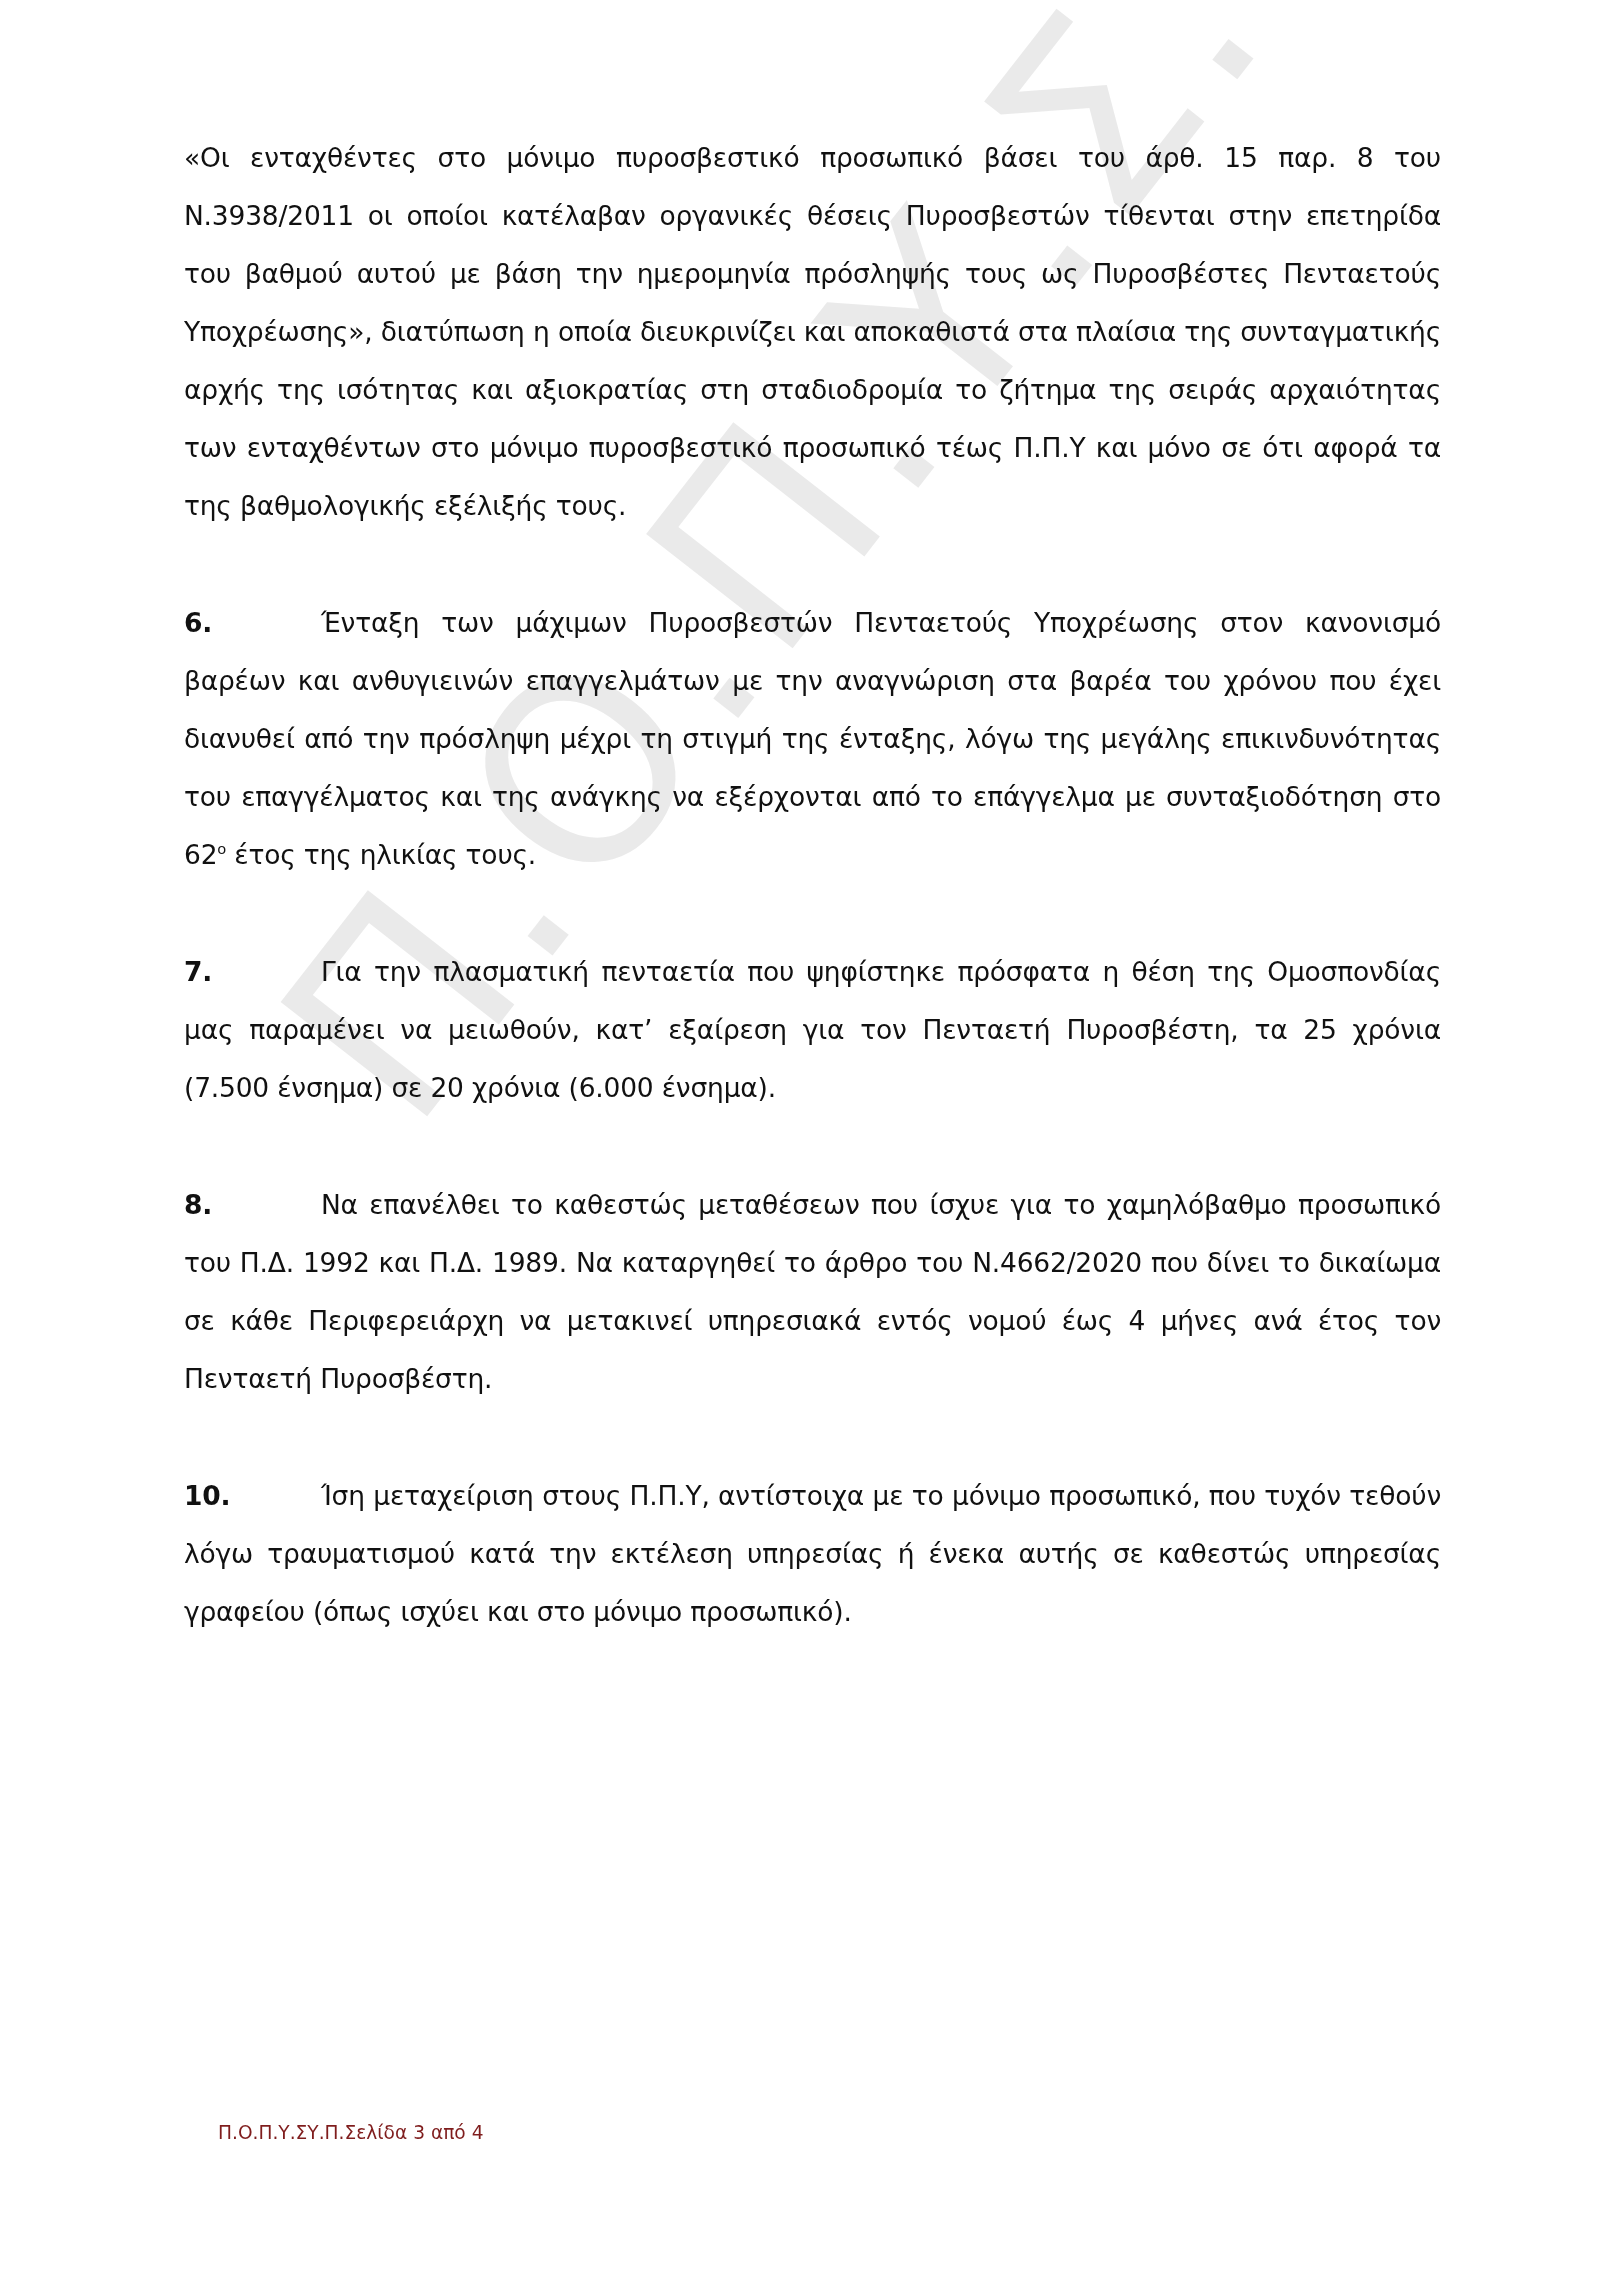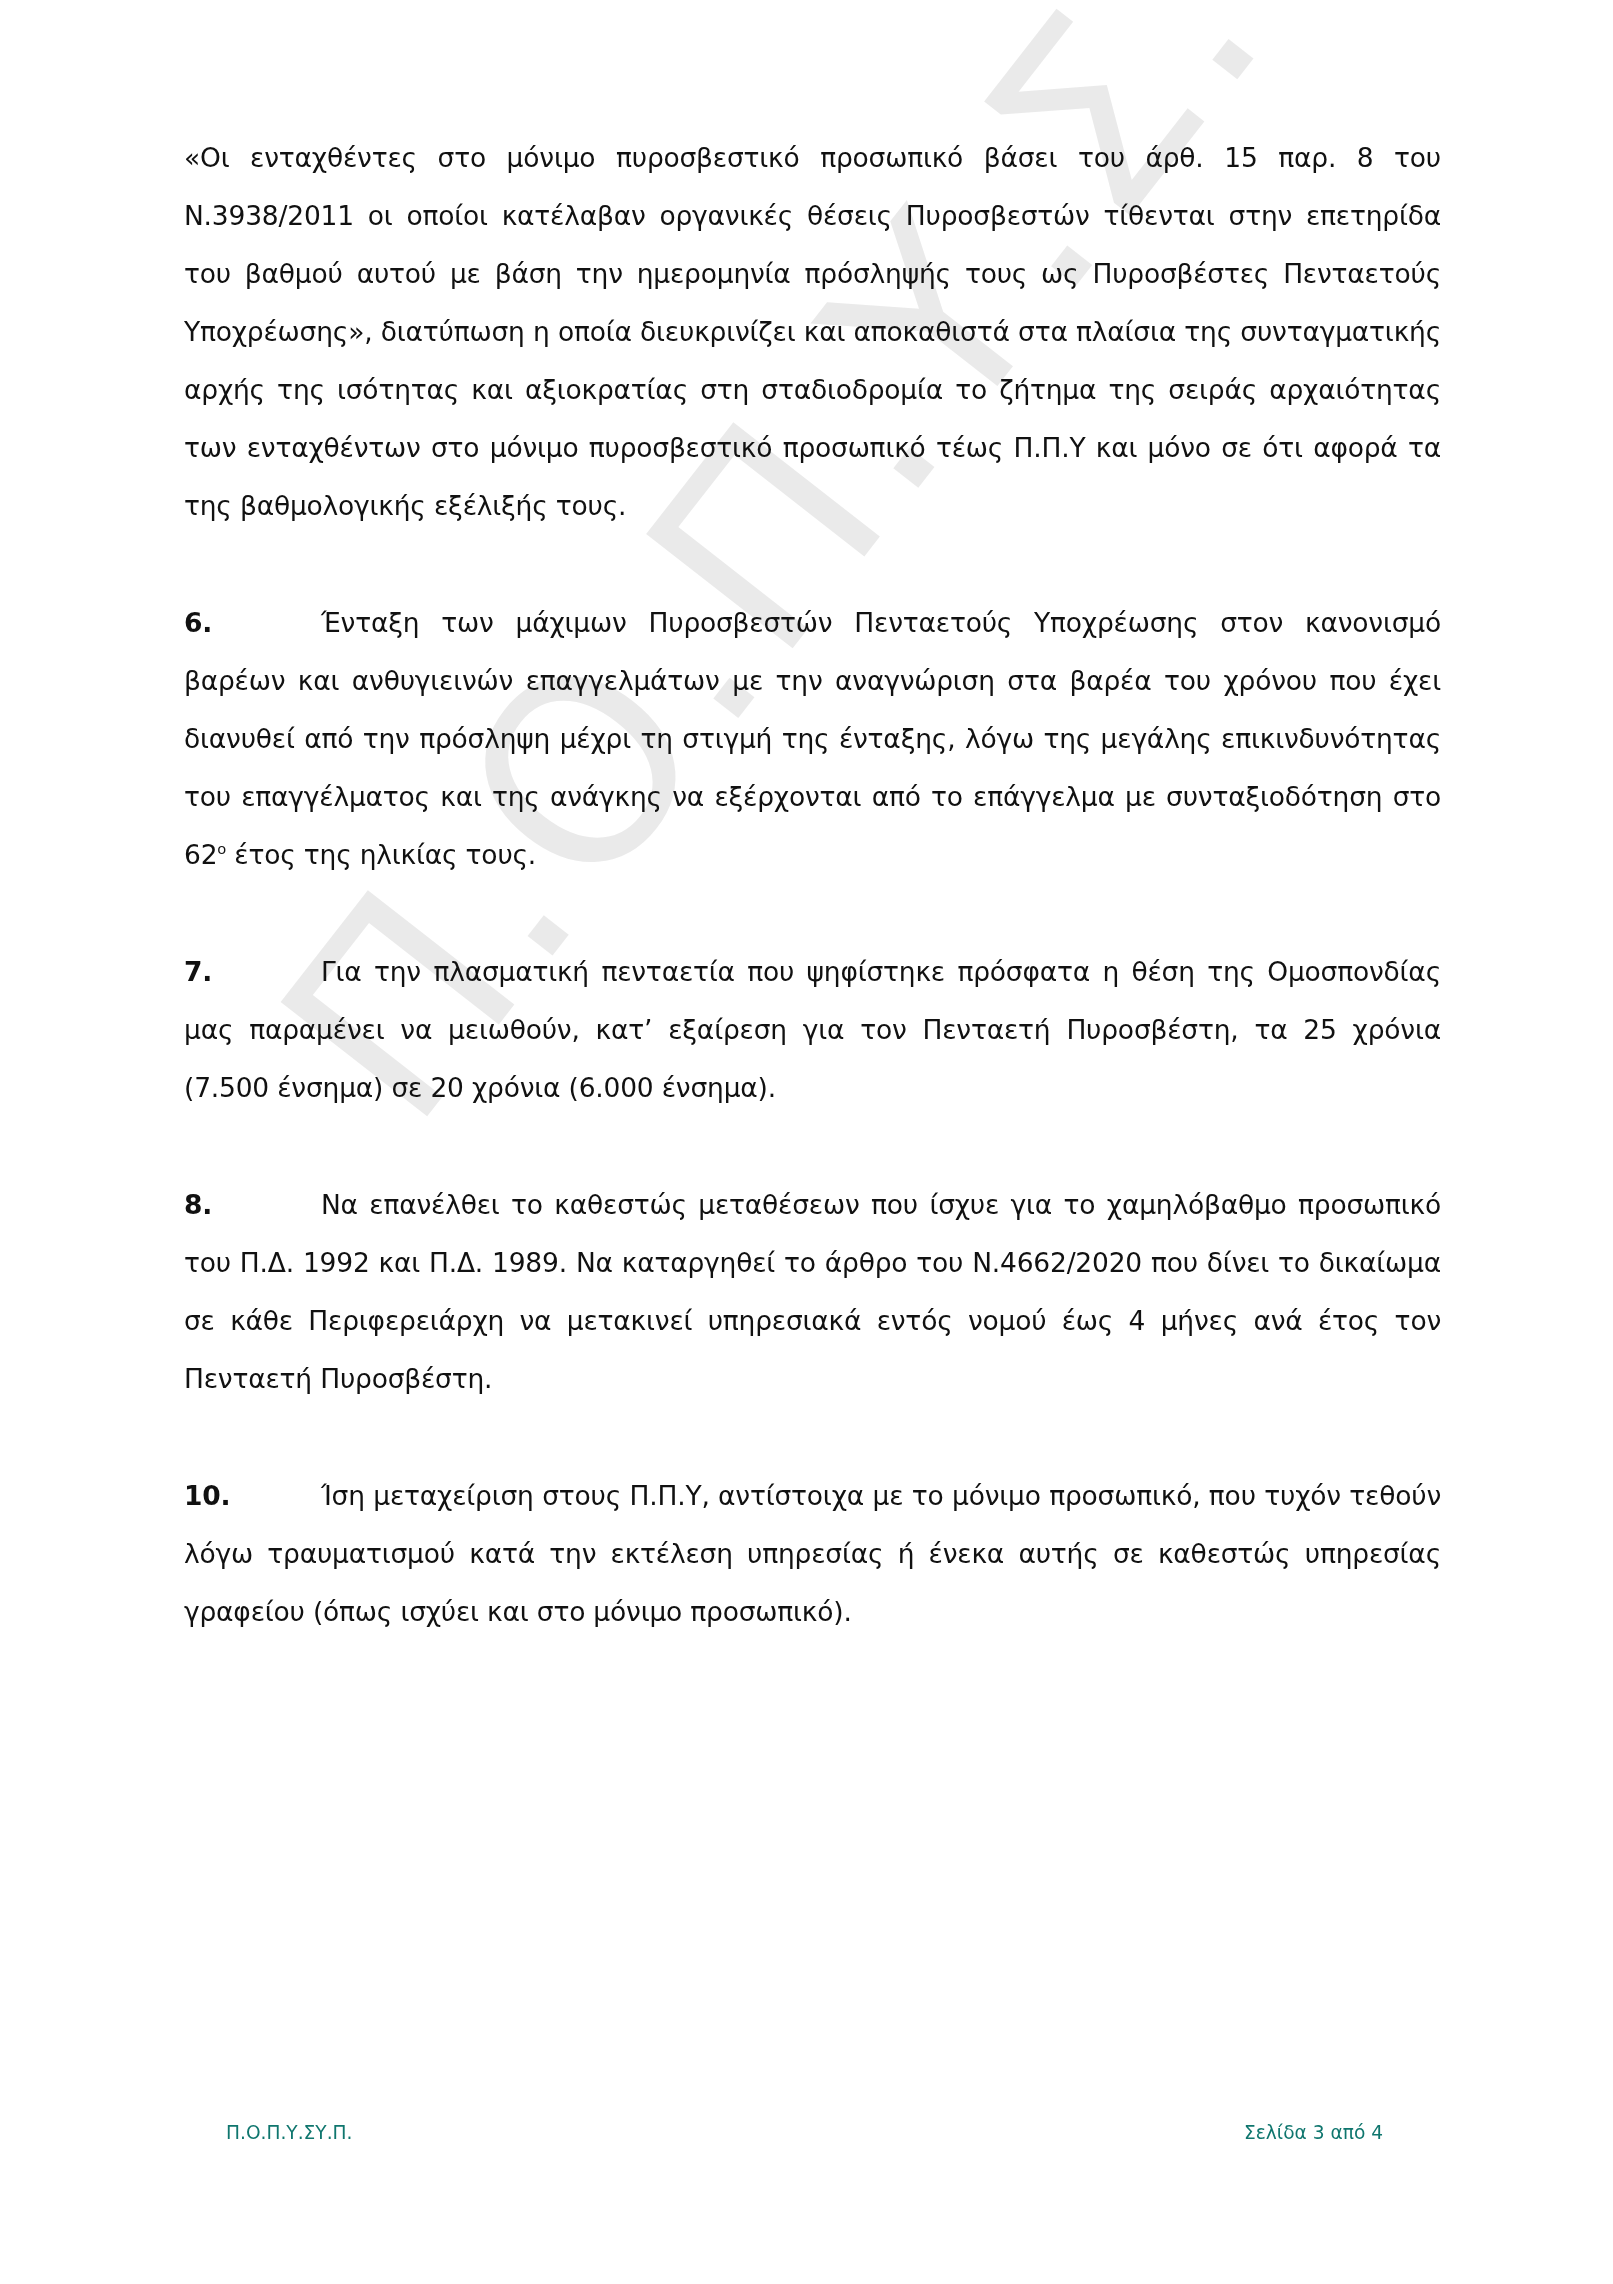--- a/index.html
+++ b/index.html
@@ -56,26 +56,26 @@
     color: rgba(150,150,150,0.20);
     transform: rotate(-52deg);
     transform-origin: left top;
     white-space: nowrap;
     pointer-events: none;
     letter-spacing: 9.8px;
   }
   .footer {
     position: absolute;
     top: 2122px;
-    left: 226px;
+    left: 218px;
     width: 1157px;
     font-size: 18.6px;
     display: flex;
-    justify-content: space-between;
-    color: #0f766e;
+    justify-content: flex-start;
+    color: #7f1d1d;
   }
 </style>
 </head>
 <body>
 
 <div class="watermark">Π.Ο.Π.Υ.Σ.Υ.Π.</div>
 
 <div class="page">
   <p class="para">«Οι ενταχθέντες στο μόνιμο πυροσβεστικό προσωπικό βάσει του άρθ. 15 παρ. 8 του Ν.3938/2011 οι οποίοι κατέλαβαν οργανικές θέσεις Πυροσβεστών τίθενται στην επετηρίδα του βαθμού αυτού με βάση την ημερομηνία πρόσληψής τους ως Πυροσβέστες Πενταετούς Υποχρέωσης», διατύπωση η οποία διευκρινίζει και αποκαθιστά στα πλαίσια της συνταγματικής αρχής της ισότητας και αξιοκρατίας στη σταδιοδρομία το ζήτημα της σειράς αρχαιότητας των ενταχθέντων στο μόνιμο πυροσβεστικό προσωπικό τέως Π.Π.Υ και μόνο σε ότι αφορά τα της βαθμολογικής εξέλιξής τους.</p>
 

